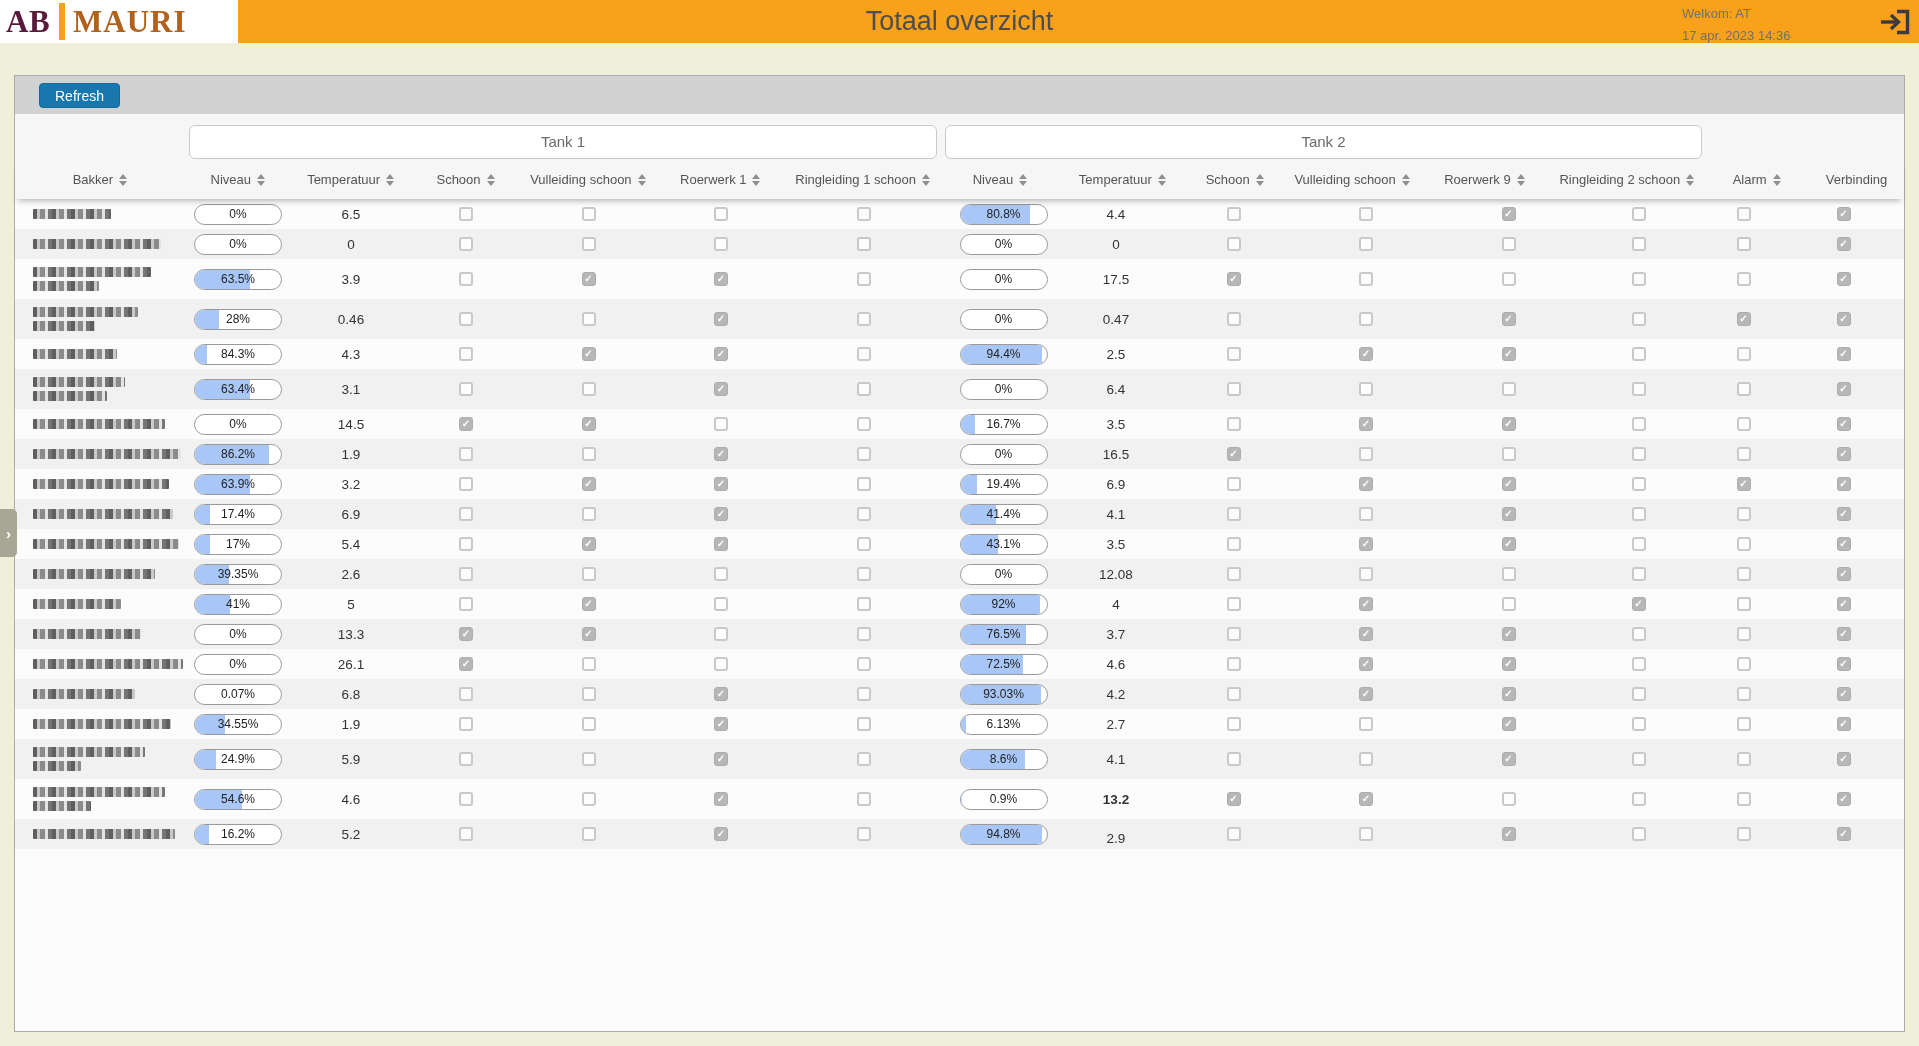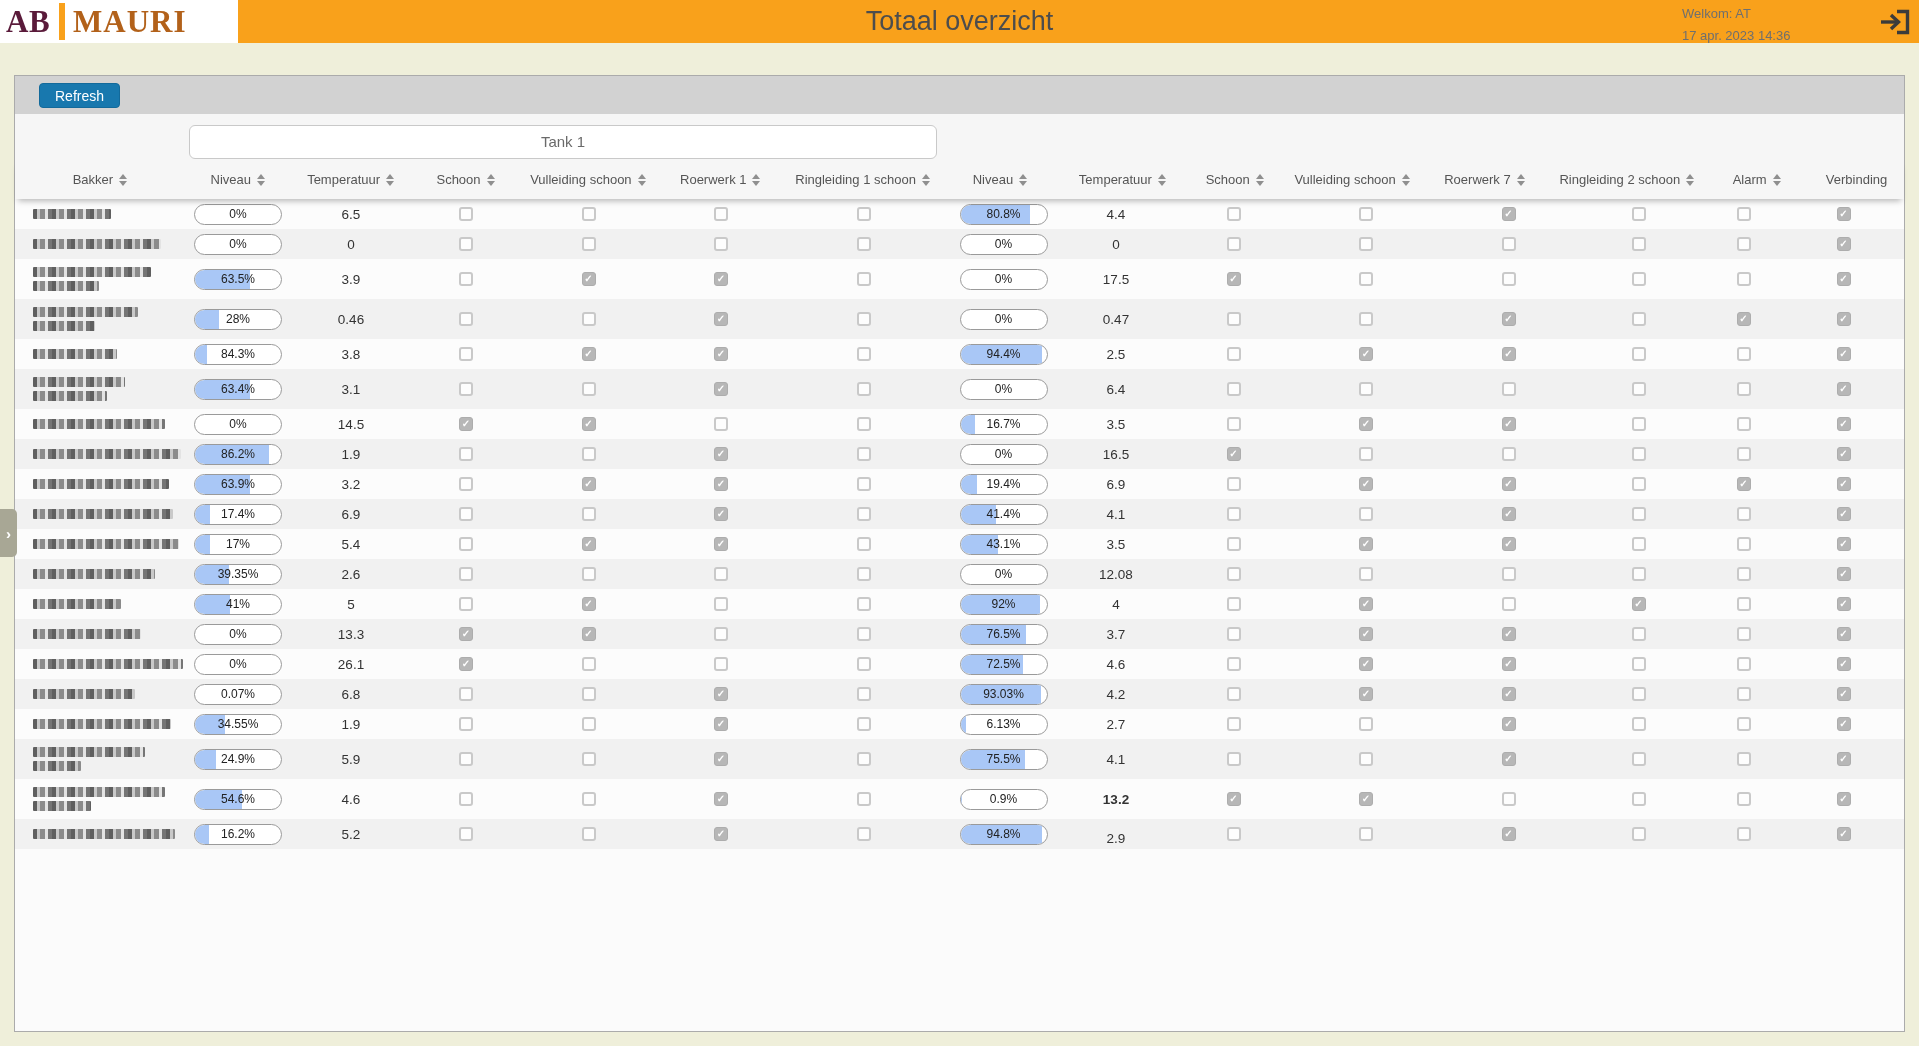--- a/index.html
+++ b/index.html
@@ -95,20 +95,21 @@
   </div>
 </div>
 
 <div class="panel">
   <div class="toolbar">
     <button class="refresh-btn">Refresh</button>
   </div>
 
   <div class="tank-band">
     <div class="tank-box tank1">Tank 1</div>
+    <div class="tank-box tank2">Tank 2</div>
   </div>
 
   <div class="col-header-row" id="col-headers">
       <div class="hcell" style="width: 170px;">
         <span>Bakker</span>
         <span class="sort">
           <i class="up"></i>
           <i class="down"></i>
         </span>
       </div>
@@ -176,21 +177,21 @@
         </span>
       </div>
       <div class="hcell" style="width: 135px;">
         <span>Vulleiding schoon</span>
         <span class="sort">
           <i class="up"></i>
           <i class="down"></i>
         </span>
       </div>
       <div class="hcell" style="width: 130px;">
-        <span>Roerwerk 7</span>
+        <span>Roerwerk 9</span>
         <span class="sort">
           <i class="up"></i>
           <i class="down"></i>
         </span>
       </div>
       <div class="hcell" style="width: 155px;">
         <span>Ringleiding 2 schoon</span>
         <span class="sort">
           <i class="up"></i>
           <i class="down"></i>
@@ -410,21 +411,21 @@
       <div class="trow even" style="min-height: 30px;">
         <div class="tcell bakker-cell" style="width: 170px;">
           <div class="redact" style="width: 84px;"></div>
         </div>
         <div class="tcell" style="width: 106px;">
           <div class="pill">
             <div class="fill" style="width: 14.4%; background: rgb(169, 199, 246);"></div>
             <div class="lbl">84.3%</div>
           </div>
         </div>
-        <div class="tcell" style="width: 120px;">3.8</div>
+        <div class="tcell" style="width: 120px;">4.3</div>
         <div class="tcell" style="width: 110px;">
           <div class="cb unchecked"></div>
         </div>
         <div class="tcell" style="width: 135px;">
           <div class="cb checked">✓</div>
         </div>
         <div class="tcell" style="width: 130px;">
           <div class="cb checked">✓</div>
         </div>
         <div class="tcell" style="width: 155px;">
@@ -1065,21 +1066,21 @@
         </div>
         <div class="tcell" style="width: 130px;">
           <div class="cb checked">✓</div>
         </div>
         <div class="tcell" style="width: 155px;">
           <div class="cb unchecked"></div>
         </div>
         <div class="tcell" style="width: 125px;">
           <div class="pill">
             <div class="fill" style="width: 75.5%; background: rgb(169, 199, 246);"></div>
-            <div class="lbl">75.5%</div>
+            <div class="lbl">8.6%</div>
           </div>
         </div>
         <div class="tcell" style="width: 100px;">4.1</div>
         <div class="tcell" style="width: 135px;">
           <div class="cb unchecked"></div>
         </div>
         <div class="tcell" style="width: 130px;">
           <div class="cb unchecked"></div>
         </div>
         <div class="tcell" style="width: 155px;">

